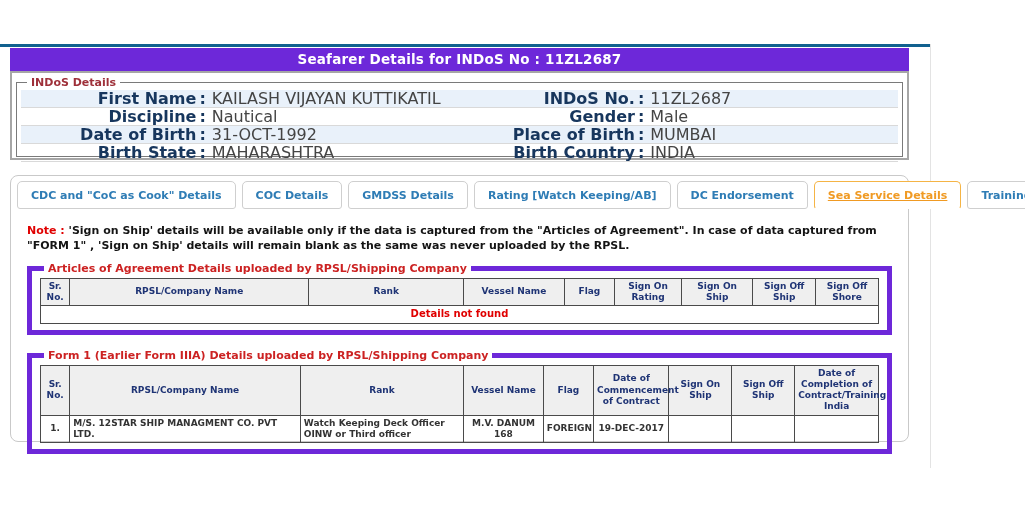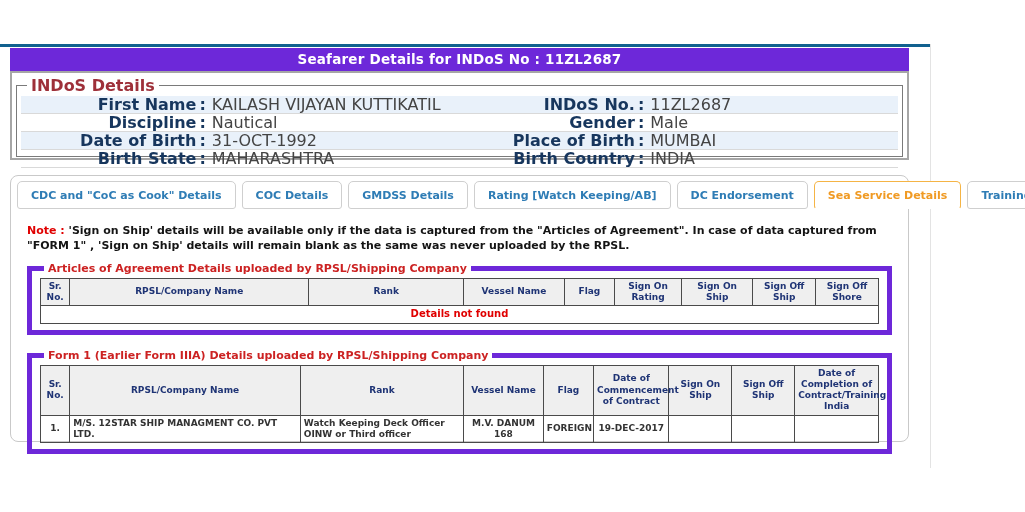--- a/index.html
+++ b/index.html
@@ -13,39 +13,39 @@
   .main { position:absolute; top:48px; left:10px; width:899px; }
 
   .title-bar {
     background:#6d28d9; color:#ffffff; font-weight:bold; font-size:13.5px;
     text-align:center; height:23px; line-height:23px; letter-spacing:.2px;
   }
 
   .indos-box { border:2px solid #a6a6a6; background:#fff; padding:3px 4px; height:89px; }
   fieldset { margin:0; }
   .indos-fieldset { border:1px solid #7a7a7a; padding:1px 4px 4px; height:81px; }
-  .indos-fieldset legend { color:#9e3039; font-weight:bold; font-size:16px; padding:0 4px; margin-left:6px; }
+  .indos-fieldset legend { color:#9e3039; font-weight:bold; font-size:11px; padding:0 4px; margin-left:6px; }
   .indos-row { display:flex; font-size:16px; height:18px; align-items:center; border-bottom:1px solid #d9d9d9; }
   .indos-row.alt { background:#e9f1fa; }
   .half { flex:1; display:flex; align-items:center; }
   .half .lbl { width:40%; text-align:right; font-weight:bold; color:#17365d; white-space:nowrap; }
   .half .sep { font-weight:bold; color:#17365d; padding:0 2px 0 3px; }
   .half .val { color:#444; padding-left:4px; white-space:nowrap; }
 
   .panel {
     margin-top:15px; border:1px solid #c9c9c9; border-radius:8px;
     height:267px; background:#fff; position:relative;
   }
   .tabstrip { display:flex; gap:6px; padding:5px 0 0 6px; }
   .tab {
     border:1px solid #cfcfcf; border-radius:5px 5px 3px 3px; background:#fff;
     color:#2e7cb5; font-weight:bold; font-size:11px; padding:7px 13px 6px;
     white-space:nowrap; cursor:pointer;
   }
-  .tab.active { border-color:#f5b445; color:#f09a23; border-bottom-color:#ffffff; }
+  .tab.active { border-color:#f5b445; color:#f09a23; border-bottom-color:#ffffff;text-decoration:underline; }
 
   .note { font-size:11px; font-weight:bold; color:#141414; margin:15px 14px 8px 16px; line-height:1.35; }
   .note .red { color:#e00000; }
 
   .tbl-fieldset { border:5px solid #6d28d9; margin:6px 16px 0; padding:3px 8px 6px; }
   .tbl-fieldset legend { color:#cc2222; font-weight:bold; font-size:11px; padding:0 4px; margin-left:4px; }
   .tbl-fieldset.second { margin-top:14px; }
 
   table { width:100%; border-collapse:collapse; table-layout:fixed; }
   th, td { border:1px solid #4a4a4a; padding:2px 3px; font-size:9px; line-height:1.25; }

